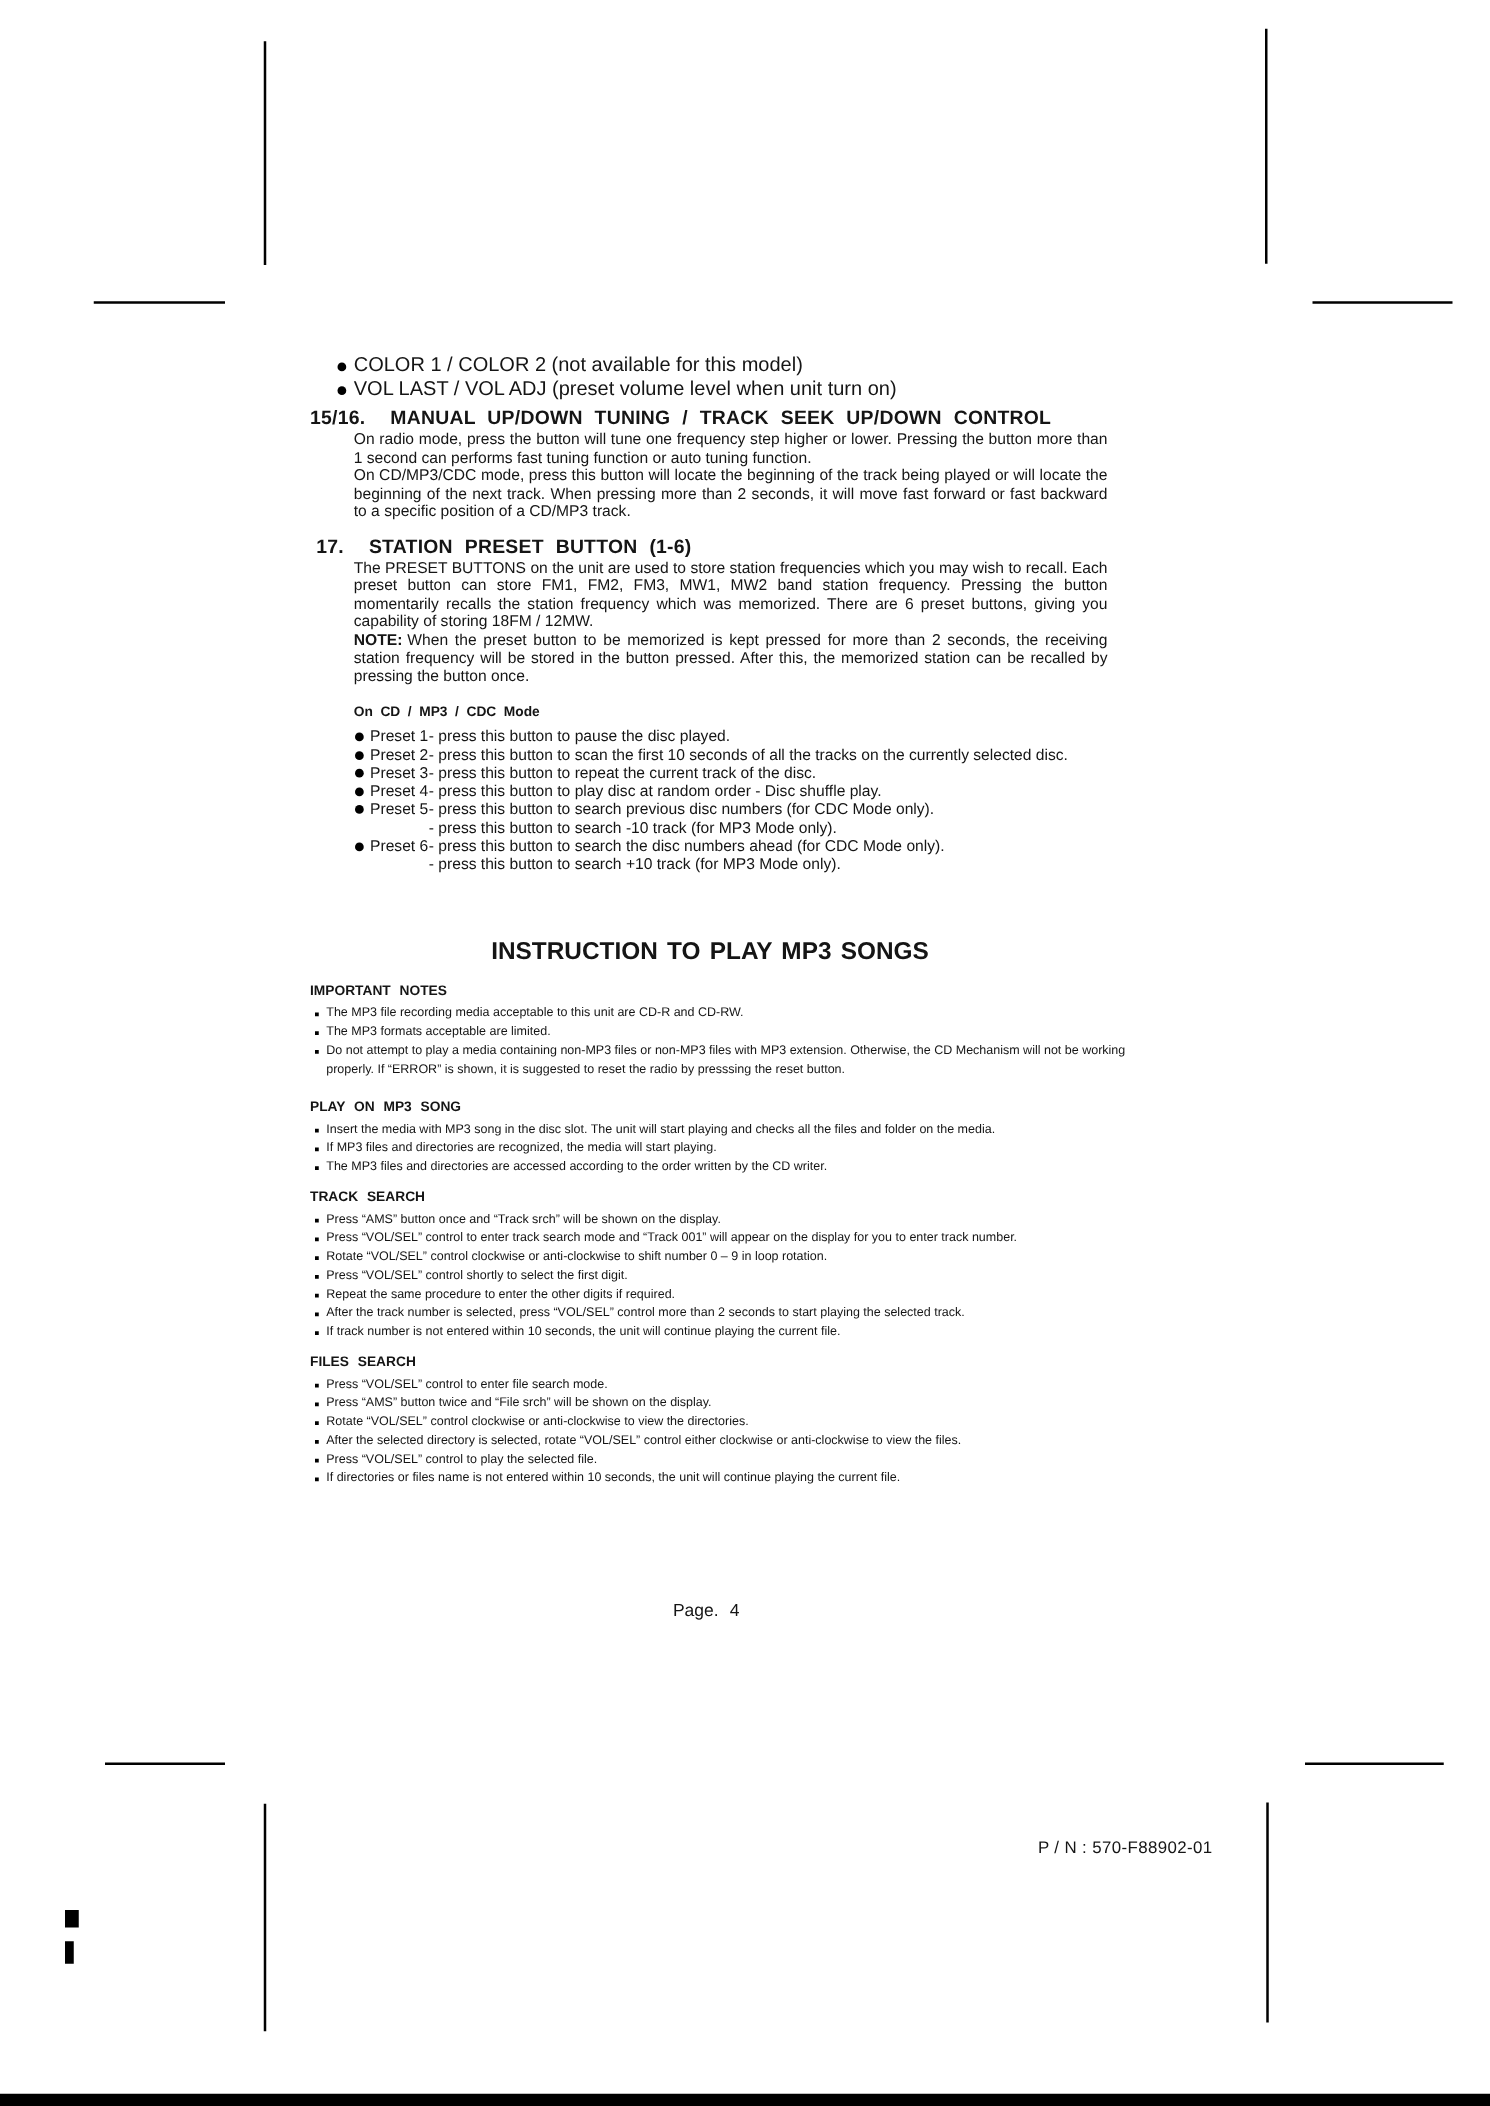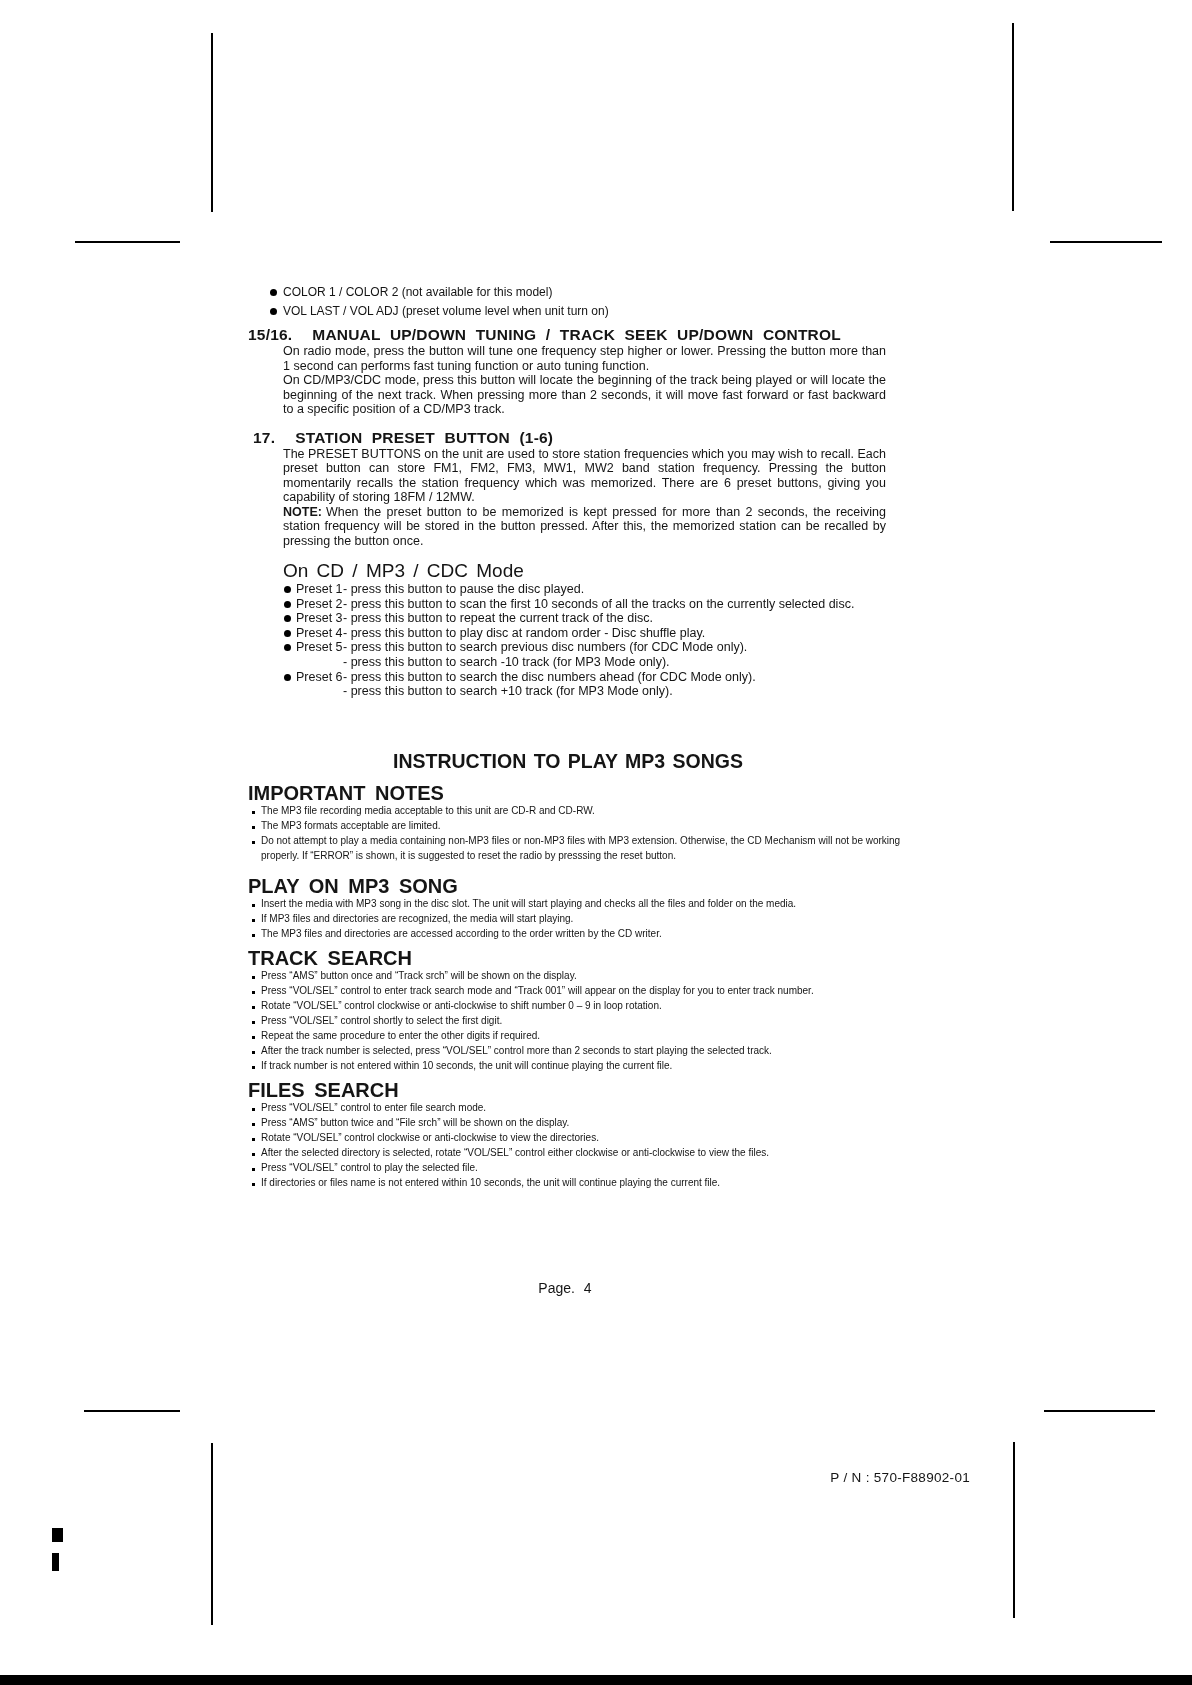--- a/index.html
+++ b/index.html
@@ -9,41 +9,41 @@
     font-family: "Liberation Sans", sans-serif;
     color: #151515;
     position: relative;
     overflow: hidden;
   }
   .mark { position: absolute; background: #000; }
   .content {
     position: absolute; left: 248px; top: 283px; width: 692px;
   }
   
-  .dot-row { display: flex; font-size: 12px; line-height: 19px; }
+  .dot-row { display: flex; font-size: 16px; line-height: 19px; }
   .dot-row .dotcol { width: 13px; flex: 0 0 13px; }
   .disc-dot { display: inline-block; width: 7px; height: 7px; border-radius: 50%; background: #000; margin-top: 6px; }
   .top-bullets { padding-left: 22px; margin-bottom: 4px; }
   
   .sec-heading { font-size: 15.5px; font-weight: bold; line-height: 19px; word-spacing: 5px; letter-spacing: 0.2px; }
   .sec-heading .num { padding-right: 20px; }
   .sec17 { padding-left: 5px; }
   .sec-body { padding-left: 35px; padding-right: 54px; font-size: 12.5px; line-height: 14.5px; text-align: justify; } .mb11 { margin-bottom: 11px; } .mb13 { margin-bottom: 13px; }
   .bold { font-weight: bold; padding-right: 4px; }
   
-  .cd-heading { font-size: 19px; font-weight: normal; line-height: 19px; word-spacing: 3px; padding-left: 35px; margin-bottom: 2px; }
+  .cd-heading { font-size: 11px; font-weight: bold; line-height: 19px; word-spacing: 3px; padding-left: 35px; margin-bottom: 2px; }
   .preset-list { padding-left: 36px; font-size: 12.5px; line-height: 14.6px; }
   .preset-item { display: flex; }
   .preset-item .dotcol { width: 12px; flex: 0 0 12px; }
   .preset-item .dotcol .disc-dot { margin-top: 4px; }
   .p-label { width: 47px; flex: 0 0 47px; }
   .p-lines { flex: 1; }
   
   .big-title { width: 640px; text-align: center; font-size: 19.5px; font-weight: bold; line-height: 24px; margin-top: 50px; word-spacing: 2px; }
-  .sub-heading { font-size: 20px; font-weight: bold; line-height: 19px; word-spacing: 4px; margin-top: 11px; }
+  .sub-heading { font-size: 11px; font-weight: bold; line-height: 19px; word-spacing: 4px; margin-top: 11px; }
   .mt14 { margin-top: 14px; } .mt8 { margin-top: 8px; }
   .note-list { padding-left: 4px; font-size: 10px; line-height: 15px; }
   .note-row { display: flex; }
   .note-row .bcol { width: 9px; flex: 0 0 9px; }
   .sq-dot { display: inline-block; width: 3px; height: 3px; background: #000; margin-top: 6px; }
   .note-text { flex: 1; padding-right: 2px; }
   
   .page-label { position: absolute; left: 0; top: 1280px; width: 1130px; text-align: center; font-size: 14px; word-spacing: 5px; }
   .part-number { position: absolute; left: 700px; top: 1470px; width: 270px; text-align: right; font-size: 13.5px; letter-spacing: 0.3px; }
 </style>

